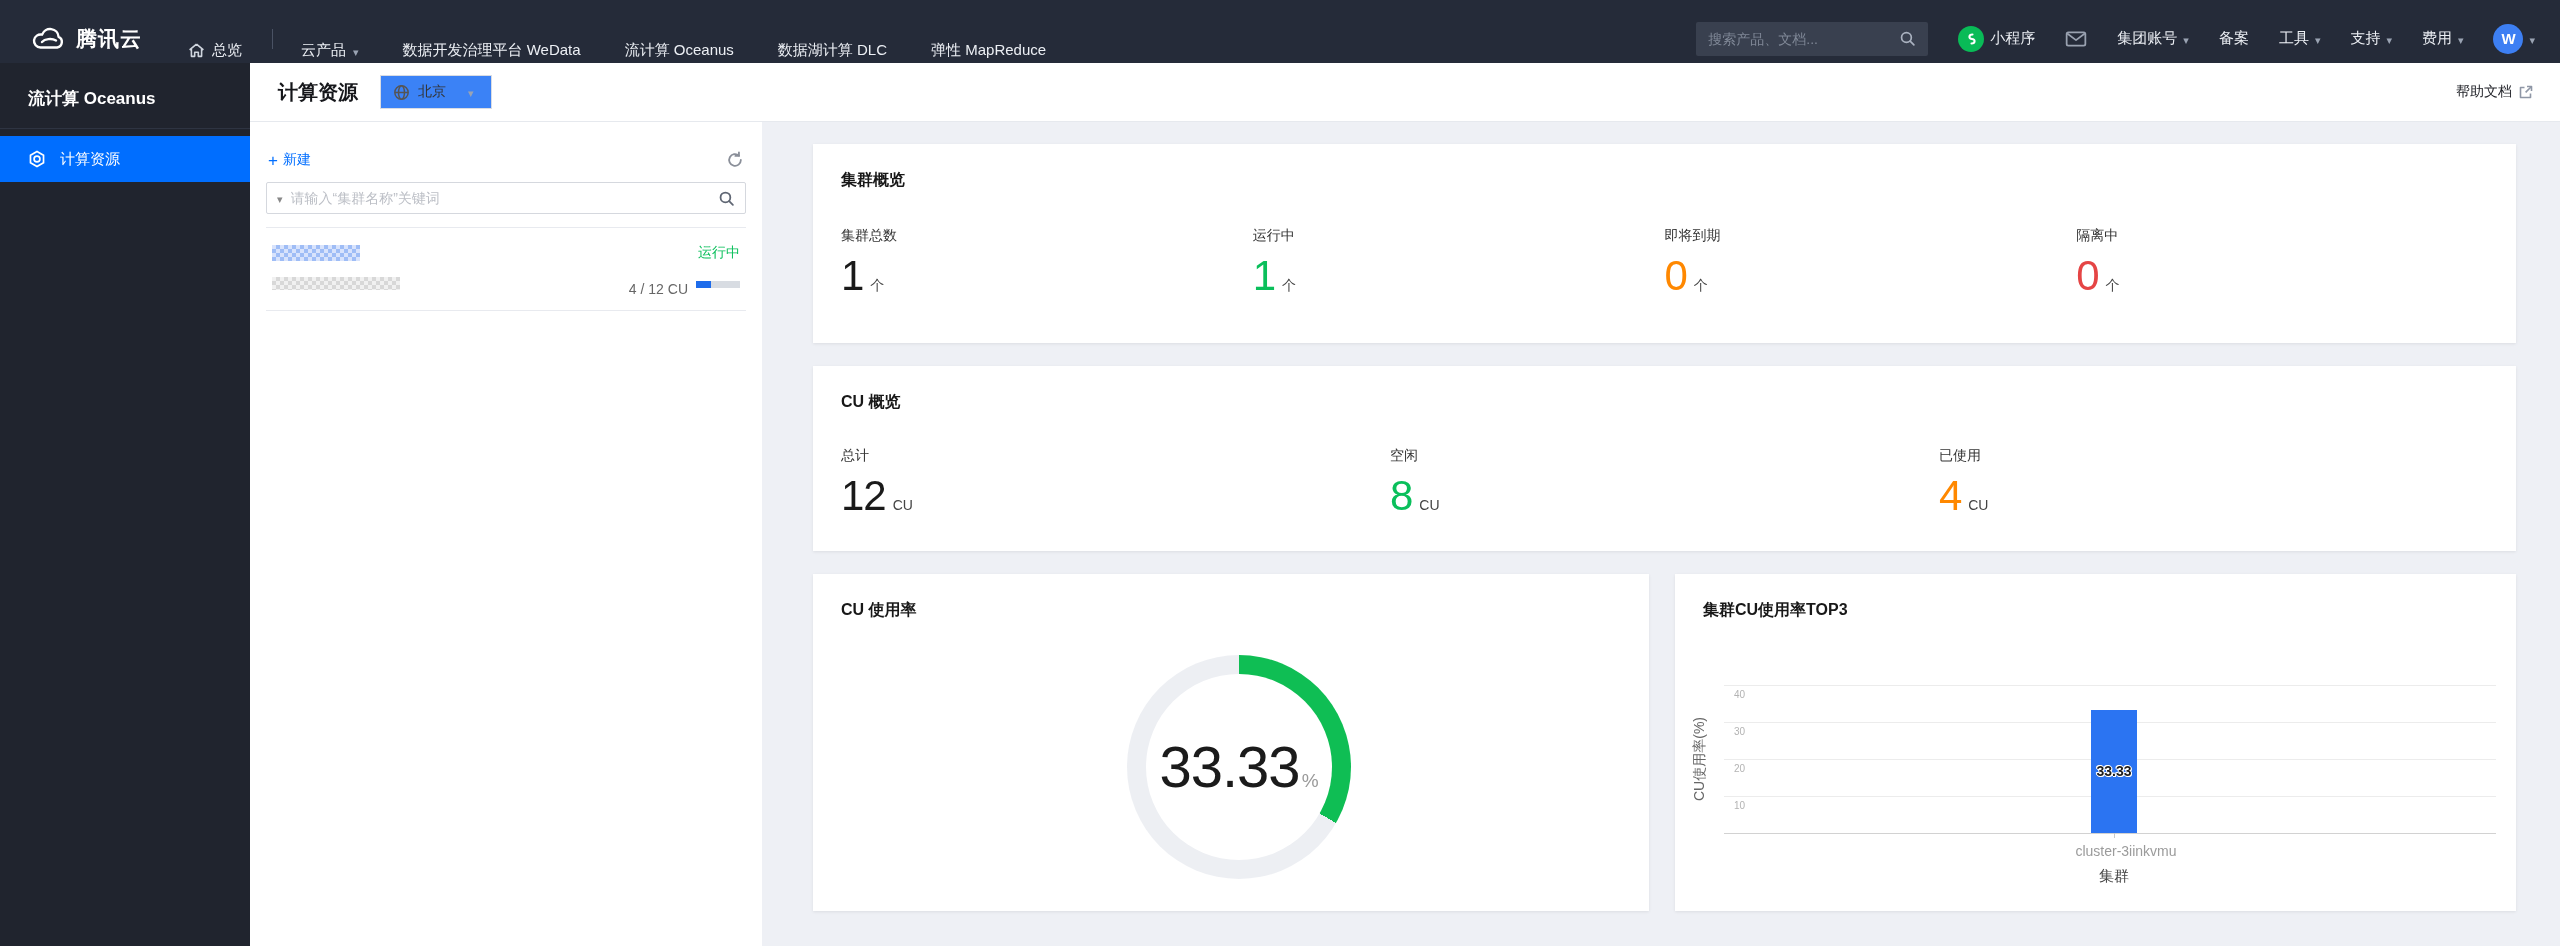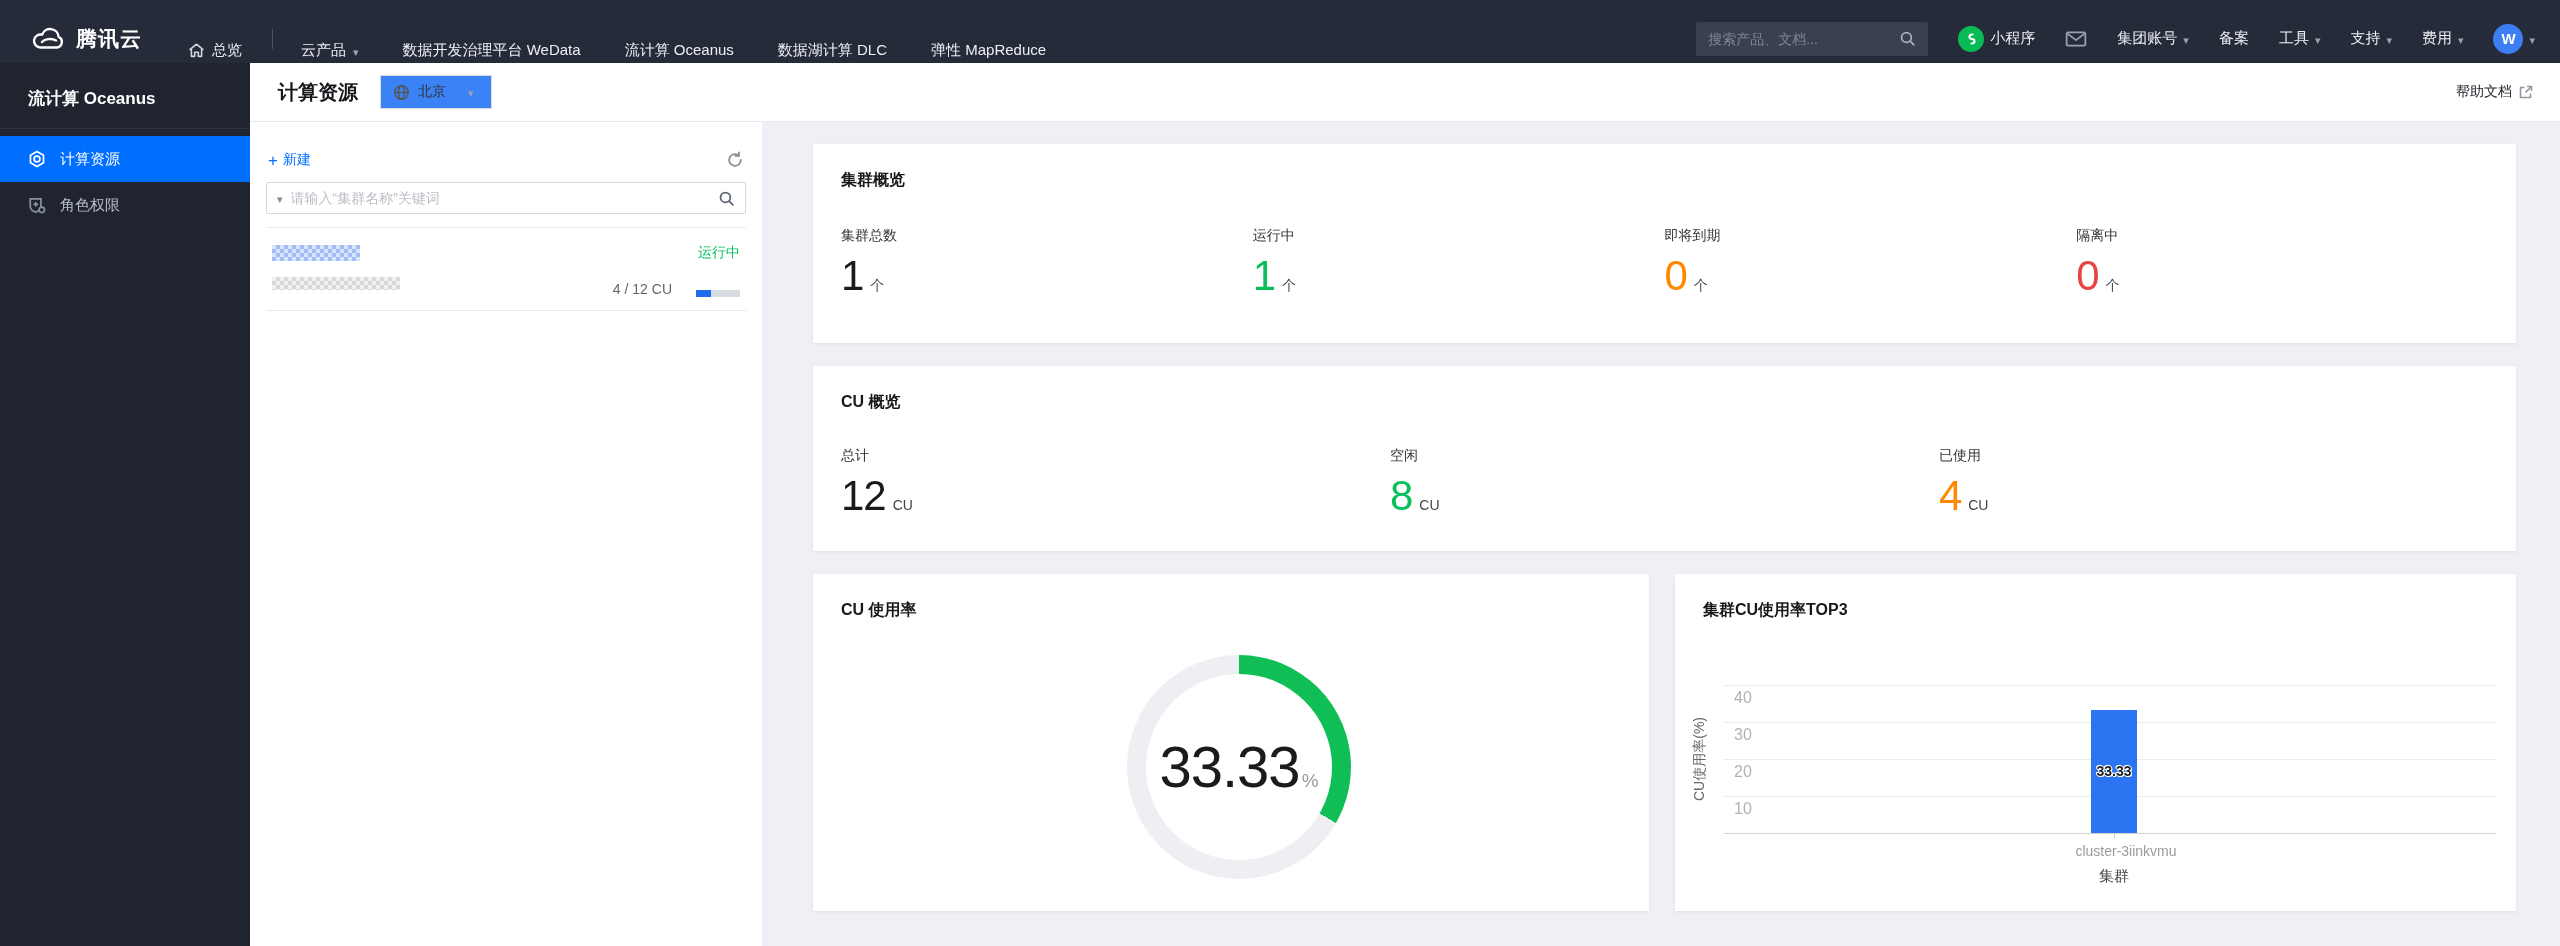--- a/index.html
+++ b/index.html
@@ -47,21 +47,21 @@
   .panel-search input { flex:1; border:none; outline:none; font-size:14px; color:#555; font-family:inherit; }
   .panel-search input::placeholder { color:#bcbfc6; }
   .filter-caret::before { content:"▾"; font-size:11px; color:#888; }
   .panel-divider { height:1px; background:#e8eaef; margin-top:13px; }
   .cluster-item { padding:14px 6px 16px; cursor:pointer; border-bottom:1px solid #e8eaef; }
   .ci-row { display:flex; align-items:center; justify-content:space-between; height:22px; }
   .ci-row + .ci-row { margin-top:8px; }
   .redacted-blue { width:88px; height:16px; background:repeating-conic-gradient(#9fbdf6 0% 25%, #d8e3fc 0% 50%) 0 0/8px 8px; }
   .redacted-gray { width:128px; height:13px; background:repeating-conic-gradient(#d8d8d8 0% 25%, #f1f1f1 0% 50%) 0 0/8px 8px; }
   .status-running { color:#0abf5b; font-size:14px; }
-  .ci-right { display:flex; align-items:flex-end; gap:24px;margin-top:11px; }
+  .ci-right { display:flex; align-items:flex-start; gap:8px;margin-top:11px; }
   .cu-text { font-size:14px; color:#666; }
   .mini-bar { width:44px; height:7px; background:#d8dce2; position:relative; }
   .mini-bar-fill { position:absolute; left:0; top:0; bottom:0; background:#1e6ceb; }
 
   
   .cards { flex:1; padding:22px 44px 0 51px; display:flex; flex-direction:column; gap:23px; min-width:0; }
   .card { background:#fff; box-shadow:0 1px 3px rgba(0,0,0,.08); padding:26px 28px; }
   .card-title { font-size:16px; font-weight:bold; color:#181818; }
 
   .card-overview { height:199px; }
@@ -82,21 +82,21 @@
   
   .donut { position:absolute; left:314px; top:81px; width:224px; height:224px; border-radius:50%; background:#edeff3; }
   .donut::after { content:""; position:absolute; inset:19px; background:#fff; border-radius:50%; }
   .donut-center { position:absolute; inset:0; display:flex; align-items:baseline; justify-content:center; z-index:1; padding-top:78px; }
   .donut-num { font-size:58px; font-weight:500; color:#1b1b1b; letter-spacing:-1px; }
   .donut-pct { font-size:19px; color:#9a9a9a; margin-left:2px; }
 
   
   .plot { position:absolute; left:49px; top:111px; width:772px; height:149px; border-bottom:1px solid #d2d2d2; }
   .gridline { position:absolute; left:0; right:0; height:1px; background:#ececec; }
-  .ytick { position:absolute; left:10px; font-size:16px; color:#b3b3b3; }
+  .ytick { position:absolute; left:10px; font-size:10px; color:#b3b3b3; }
   .ylabel { position:absolute; left:25px; top:185px; transform:translate(-50%,-50%) rotate(-90deg); white-space:nowrap; font-size:14px; color:#666; }
   .bar { position:absolute; bottom:0; left:367px; width:46px; background:#2b74f2; }
   .bar-label { position:absolute; top:50%; left:50%; transform:translate(-50%,-50%); font-size:14px; font-weight:bold; color:#1d1d1d;
                text-shadow:-1px 0 #fff,1px 0 #fff,0 -1px #fff,0 1px #fff,-1px -1px #fff,1px 1px #fff; }
   .xtick-mark { position:absolute; top:100%; left:390px; width:1px; height:5px; background:#c9c9c9; }
   .x-category { position:absolute; top:calc(100% + 10px); left:282px; width:240px; text-align:center; font-size:14px; color:#9b9b9b; }
   .x-axis-title { position:absolute; top:calc(100% + 34px); left:270px; width:240px; text-align:center; font-size:15px; color:#444; }
 
   svg { display:block; }
 </style>
@@ -196,30 +196,20 @@
     <div class="side-title">流计算 Oceanus</div>
     <div class="side-items">
       <div class="side-item active">
         <span>
           <svg width="18" height="18" viewBox="0 0 16 16" fill="none" stroke="#fff" stroke-width="1.5">
             <path d="M8 1.3 L13.8 4.6 V11.4 L8 14.7 L2.2 11.4 V4.6 Z"></path>
             <circle cx="8" cy="8" r="2.6"></circle>
           </svg>
         </span>
         <span>计算资源</span>
-      </div>
-      <div class="side-item">
-        <span>
-          <svg width="18" height="18" viewBox="0 0 16 16" fill="none" stroke="#8a92a3" stroke-width="1.5">
-            <path d="M2 2.5 H11.5 V9 C11.5 12 9 13.5 6.8 14.3 C4.5 13.5 2 12 2 9 Z"></path>
-            <path d="M4.8 7.5 H9 M6.9 5.4 V9.6"></path>
-            <circle cx="12.3" cy="12.3" r="2.4" fill="#20242e"></circle>
-          </svg>
-        </span>
-        <span>角色权限</span>
       </div>
     </div>
   </aside>
 
   <main class="main">
     <div class="page-header">
       <span class="page-title">计算资源</span>
       <div class="region-select">
         <span>
           <svg width="17" height="17" viewBox="0 0 16 16" fill="none" stroke="#555" stroke-width="1.4">

